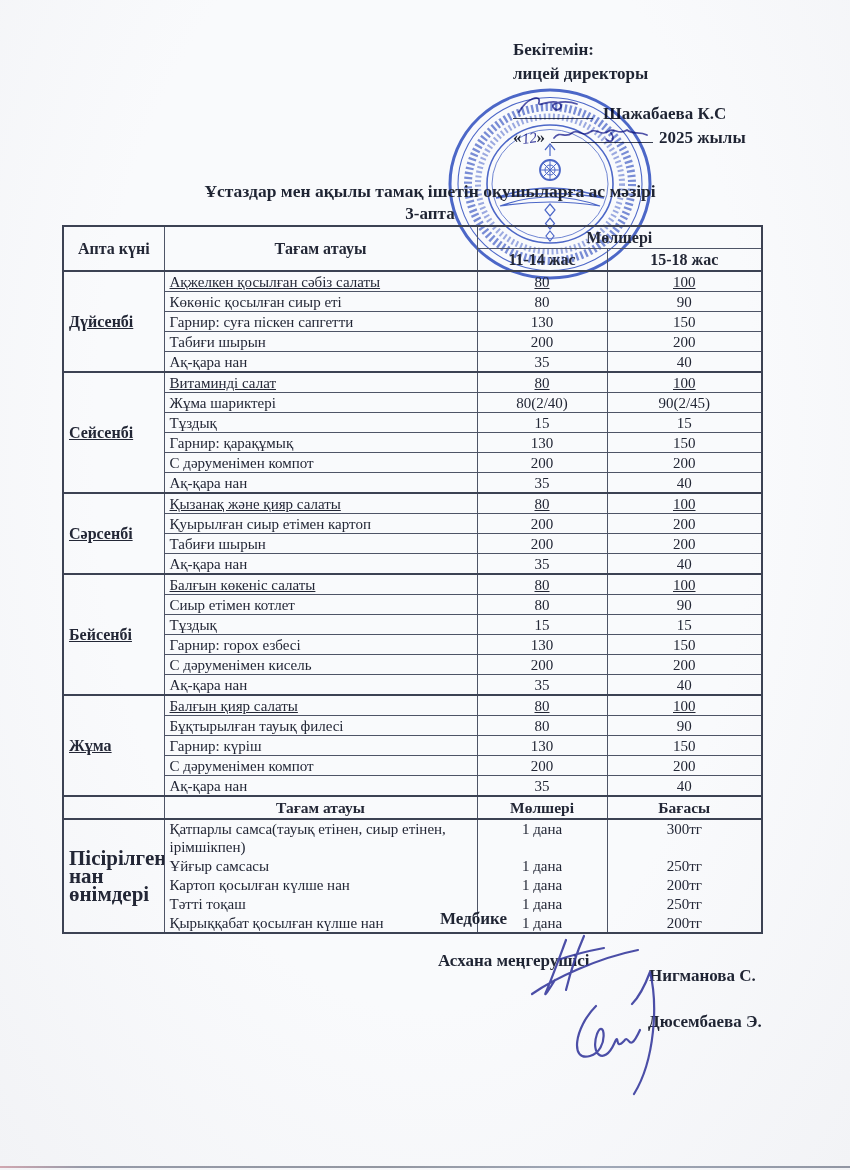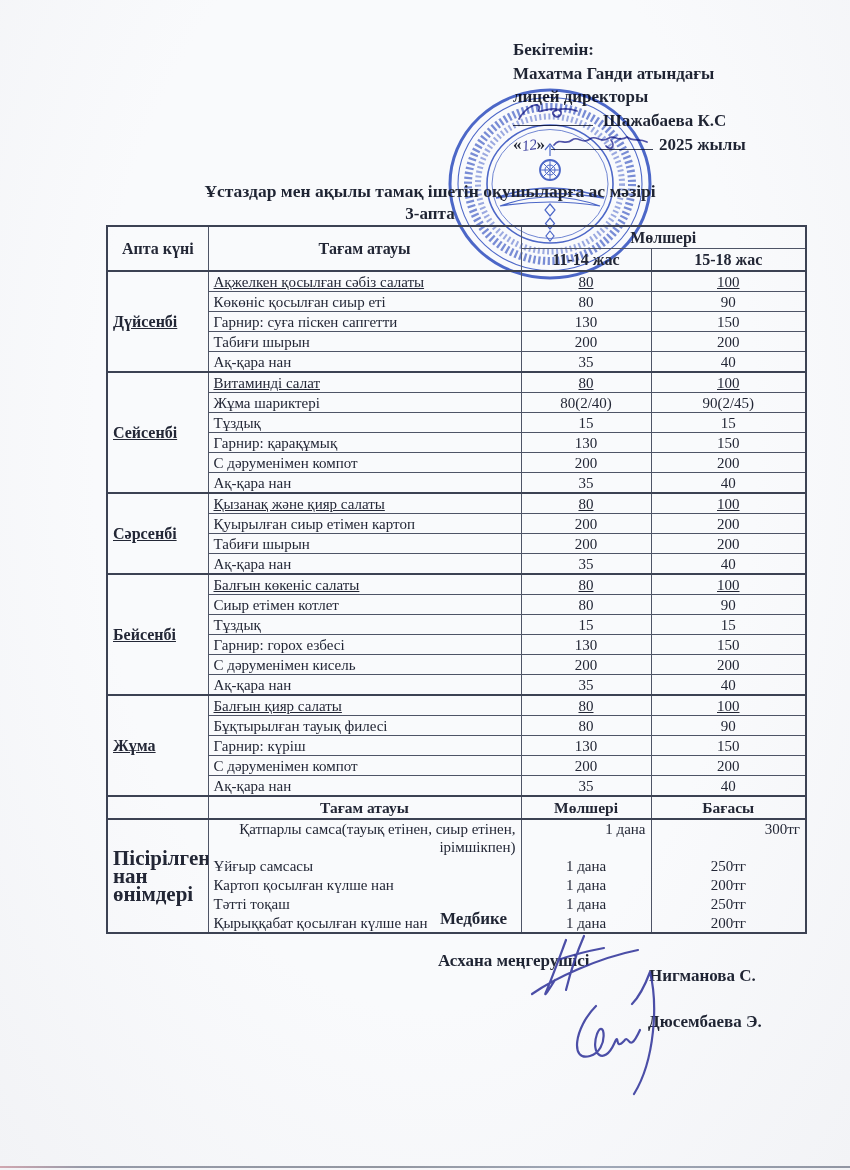--- a/index.html
+++ b/index.html
@@ -16,21 +16,21 @@
   .scan-edge-bottom {
     position:absolute; left:0; right:0; bottom:2px; height:2px; opacity:.5;
     background:linear-gradient(90deg,#b05a6a 0%,#37405a 10%,#2e3548 45%,#4a5a76 70%,#2f3850 100%);
   }
 
   
   .approval {
     position:absolute; left:513px; top:38px; width:310px;
     font-weight:bold; font-size:17px; line-height:23.5px; color:#1f2433;
   }
-  .appr-sign-row { margin-top:0; height:24px; }
+  .appr-sign-row { margin-top:17px; height:24px; }
   .appr-underline {
     display:inline-block; width:80px; height:14px; margin-right:10px;
     border-bottom:1.5px solid #3a4052; position:relative;
   }
   .appr-underline svg { position:absolute; left:2px; top:-12px; }
   .date-row { height:24px; white-space:nowrap; }
   .hand-day { font-style:italic; font-weight:normal; font-size:15px; color:#3c3f9f;
     display:inline-block; transform:rotate(-8deg); }
   .month-underline {
     display:inline-block; width:102px; height:14px; margin:0 6px;
@@ -48,60 +48,59 @@
   .doc-title {
     position:absolute; left:0; top:181px; width:860px; text-align:center;
     font-weight:bold; font-size:17.5px; color:#1f2433;
   }
   .doc-subtitle {
     position:absolute; left:0; top:204px; width:860px; text-align:center;
     font-weight:bold; font-size:17px; color:#1f2433;
   }
 
   
-  .menu-wrap { position:absolute; left:62px; top:225px;margin-left:44px; }
+  .menu-wrap { position:absolute; left:62px; top:225px; }
   table.menu {
     border-collapse:collapse; table-layout:fixed; width:699px;
     font-size:15px; color:#232736; border:2px solid #3c4253;
   }
   .menu th, .menu td {
     border:1px solid #4e5466; padding:0 5px; height:19px; line-height:18px;
     overflow:hidden;
   }
   .menu th { font-weight:bold; font-size:16px; text-align:center; height:21px; }
   .num { text-align:center; }
   .dish-cell { text-align:left; }
   .day-cell { font-weight:bold; font-size:16px; text-align:left; }
   .group-start td { border-top:2px solid #3c4253;text-decoration:underline; }
   .mid-header td { font-weight:bold; font-size:15.5px; text-align:center;
     border-top:2px solid #3c4253; border-bottom:2px solid #3c4253; height:21px; }
   .bakery-row td { border-top:none; border-bottom:none; }
   .bakery-first td { border-top:2px solid #3c4253; }
   .bakery-name { text-align:left; padding-left:3px; font-size:21px; }
-  .vtop { vertical-align:top;text-align:right; }
+  .vtop { vertical-align:top; }
   .tall { height:44px; }
 
   
   .f-text { position:absolute; font-weight:bold; font-size:17px; color:#1f2433; white-space:nowrap; }
   .nurse-label { left:440px; top:909px; }
   .nurse-name  { left:649px; top:966px;text-align:center; }
   .manager-label { left:438px; top:951px; }
   .manager-name  { left:648px; top:1012px; }
   .sig-svg { position:absolute; pointer-events:none; }
   .nurse-sig { left:520px; top:930px; }
   .manager-sig { left:562px; top:968px; }
 </style>
 </head>
 <body>
 
 <div class="paper"></div>
 
 <div class="approval">
   <div>Бекітемін:</div>
-  <div>Махатма Ганди атындағы</div>
   <div>лицей директоры</div>
   <div class="appr-sign-row">
     <span class="appr-underline">
       <svg width="76" height="26" viewBox="0 0 76 26">
         <path d="M4,20 C12,6 26,2 24,10 C22,17 34,6 44,11 C50,14 42,22 38,15 C36,10 52,8 62,12" fill="none" stroke="#3c3f9f" stroke-width="1.8" stroke-linecap="round" opacity="0.9"></path>
       </svg>
     </span><span>Шажабаева К.С</span>
   </div>
   <div class="date-row">
     <span>«</span><span class="hand-day">12</span><span>»</span><span class="month-underline">

